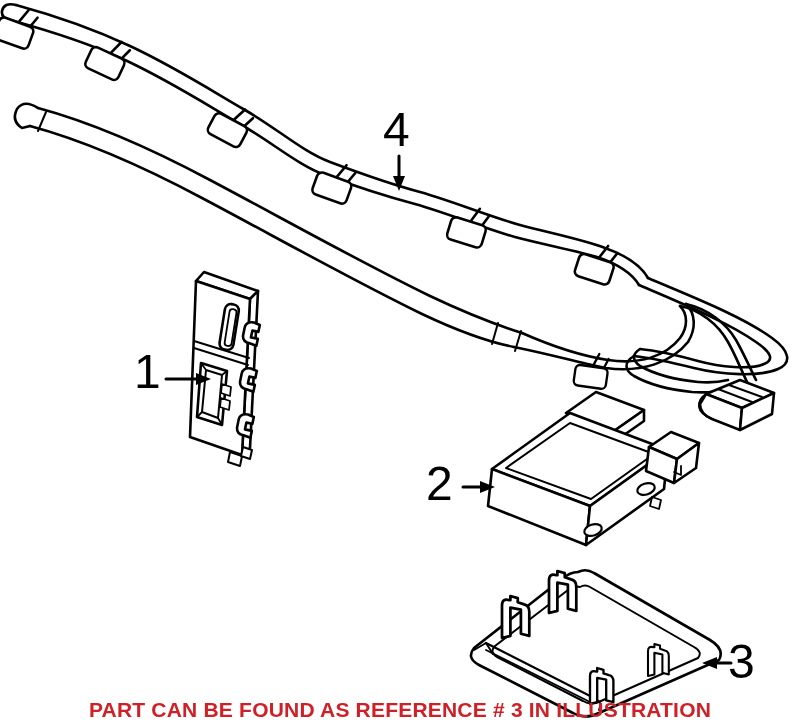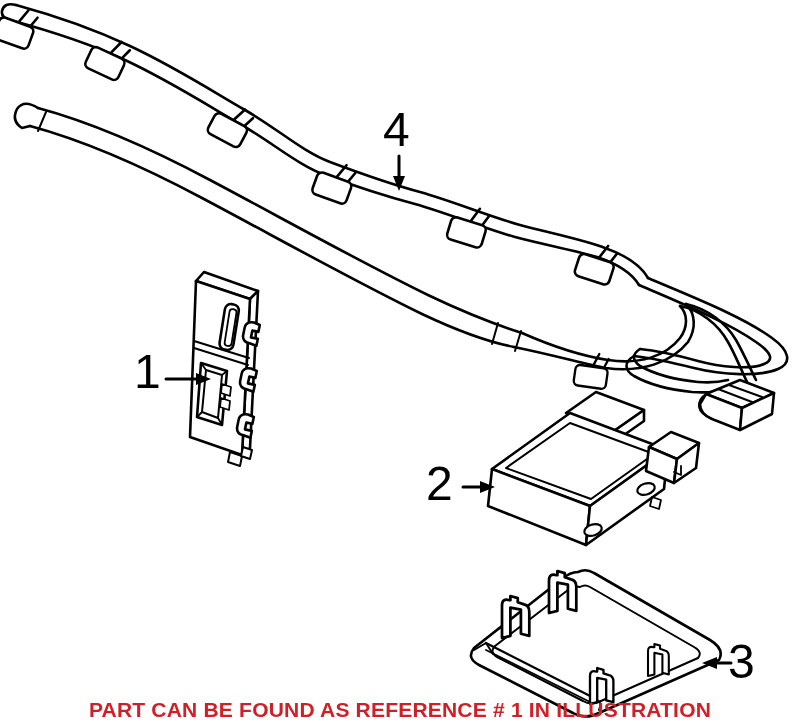--- a/index.html
+++ b/index.html
@@ -150,14 +150,14 @@
       <line x1="399" y1="156" x2="399" y2="176"></line>
       <polygon points="393,176 399,191 405,176" fill="#000" stroke="none"></polygon>
     </g>
   </svg>
 
   <div class="callout-num n1">1</div>
   <div class="callout-num n2">2</div>
   <div class="callout-num n3">3</div>
   <div class="callout-num n4">4</div>
 
-  <div class="ref-note">PART CAN BE FOUND AS REFERENCE # 1 IN ILLUSTRATION</div>
+  <div class="ref-note">PART CAN BE FOUND AS REFERENCE # 3 IN ILLUSTRATION</div>
 </div>
 
 </body></html>

